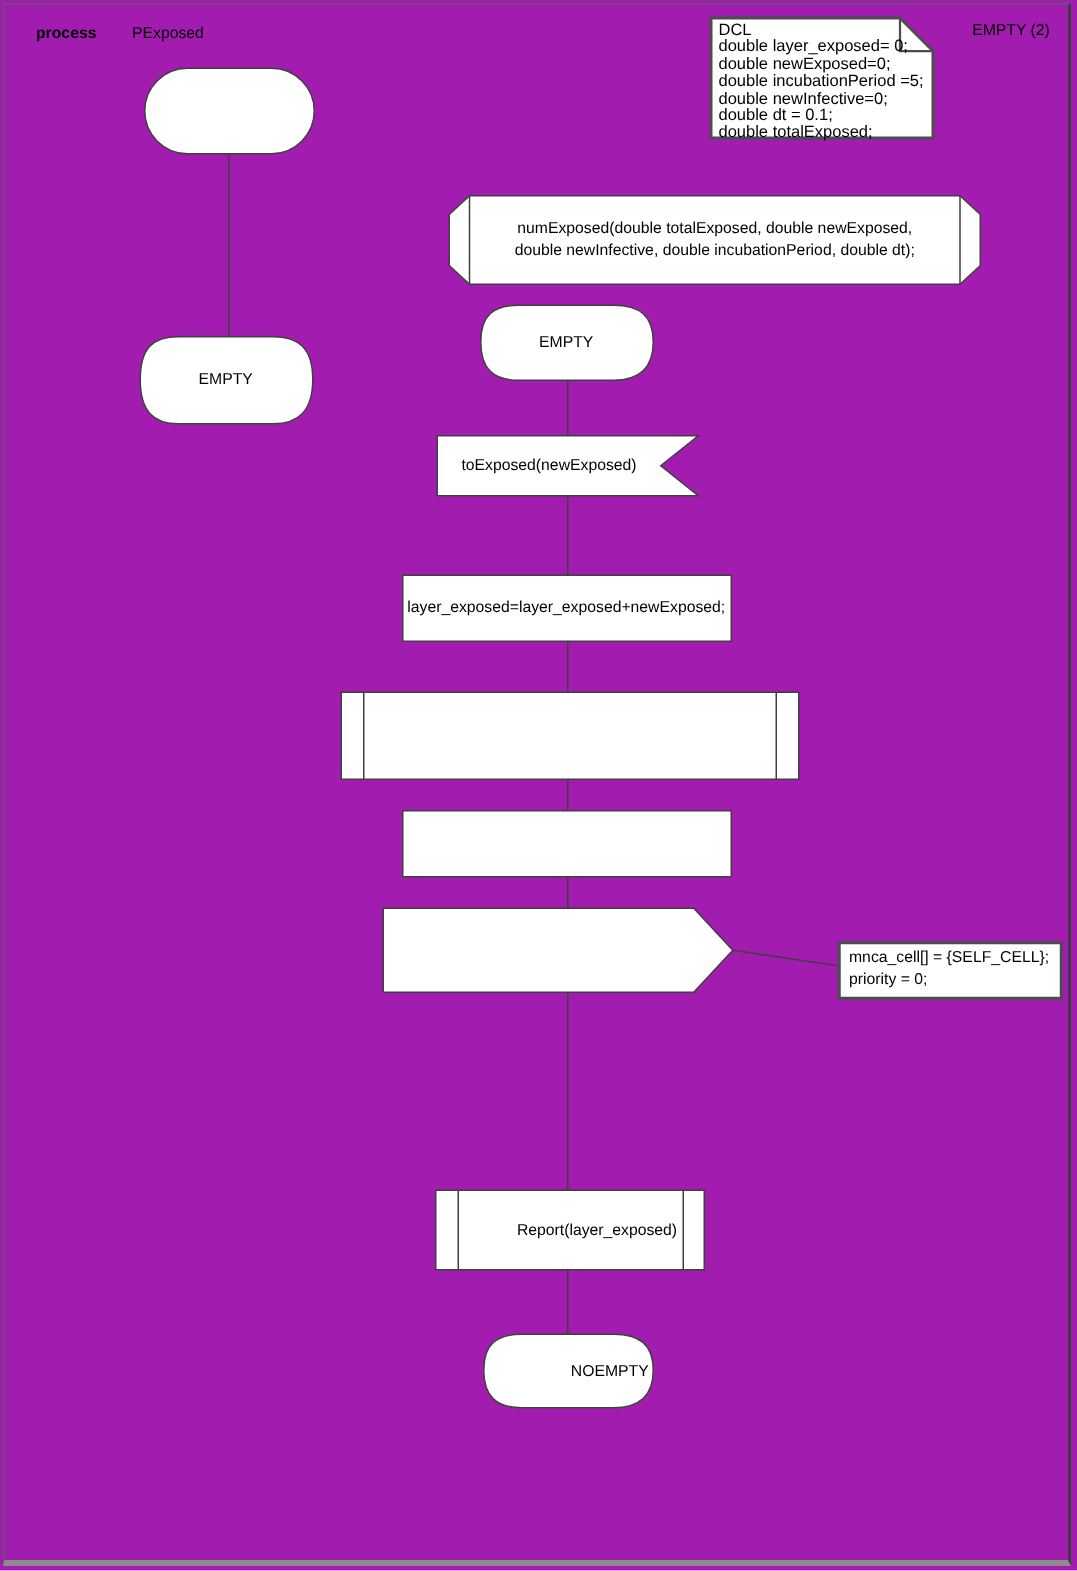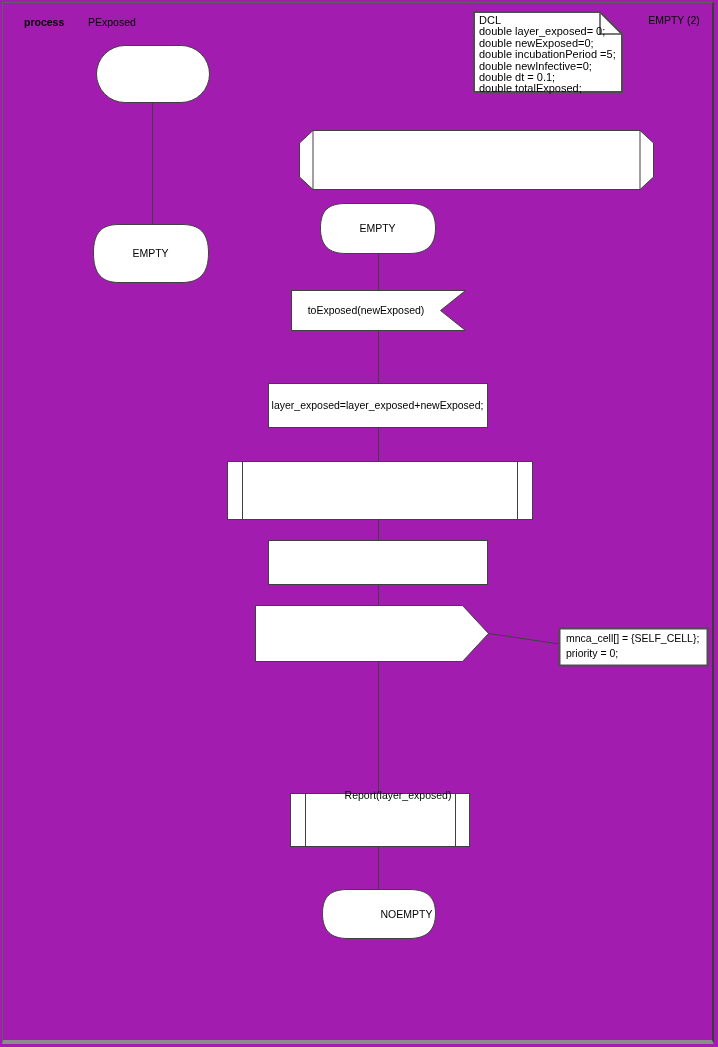--- a/index.html
+++ b/index.html
@@ -78,32 +78,34 @@
   <div class="dcl">
     <div>DCL</div>
     <div>double layer_exposed= 0;</div>
     <div>double newExposed=0;</div>
     <div>double incubationPeriod =5;</div>
     <div>double newInfective=0;</div>
     <div>double dt = 0.1;</div>
     <div>double totalExposed;</div>
   </div>
 
+  <div class="lbl ctr note-text" style="left:300px;top:145px;width:353px;">numExposed(double totalExposed, double newExposed,
+double newInfective, double incubationPeriod, double dt);</div>
 
   <div class="lbl ctr" style="left:93px;top:246px;width:115px;">EMPTY</div>
 
   <div class="lbl ctr" style="left:320px;top:221px;width:115px;">EMPTY</div>
 
   <div class="lbl ctr" style="left:291px;top:303px;width:150px;">toExposed(newExposed)</div>
 
   <div class="lbl ctr" style="left:268px;top:398px;width:219px;">layer_exposed=layer_exposed+newExposed;</div>
 
 
 
 
   <div class="lbl note-text" style="left:566px;top:631px;width:140px;">mnca_cell[] = {SELF_CELL};
 priority = 0;</div>
 
-  <div class="lbl ctr" style="left:290px;top:788px;width:216px;">Report(layer_exposed)</div>
+  <div class="lbl ctr" style="left:290px;top:813px;width:216px;">Report(layer_exposed)</div>
 
   <div class="lbl ctr" style="left:322px;top:907px;width:113px;padding-left:28px;">NOEMPTY</div>
 
 </div>
 
 </body></html>

